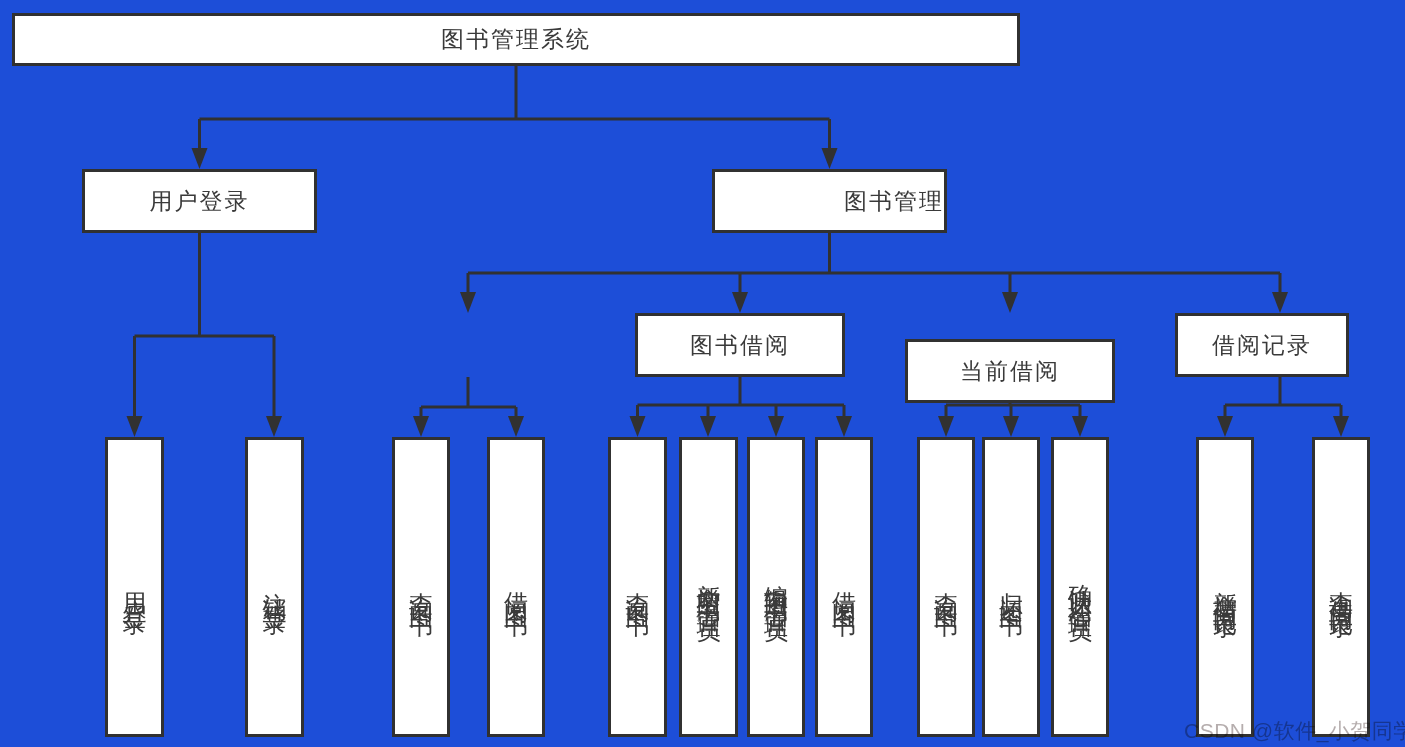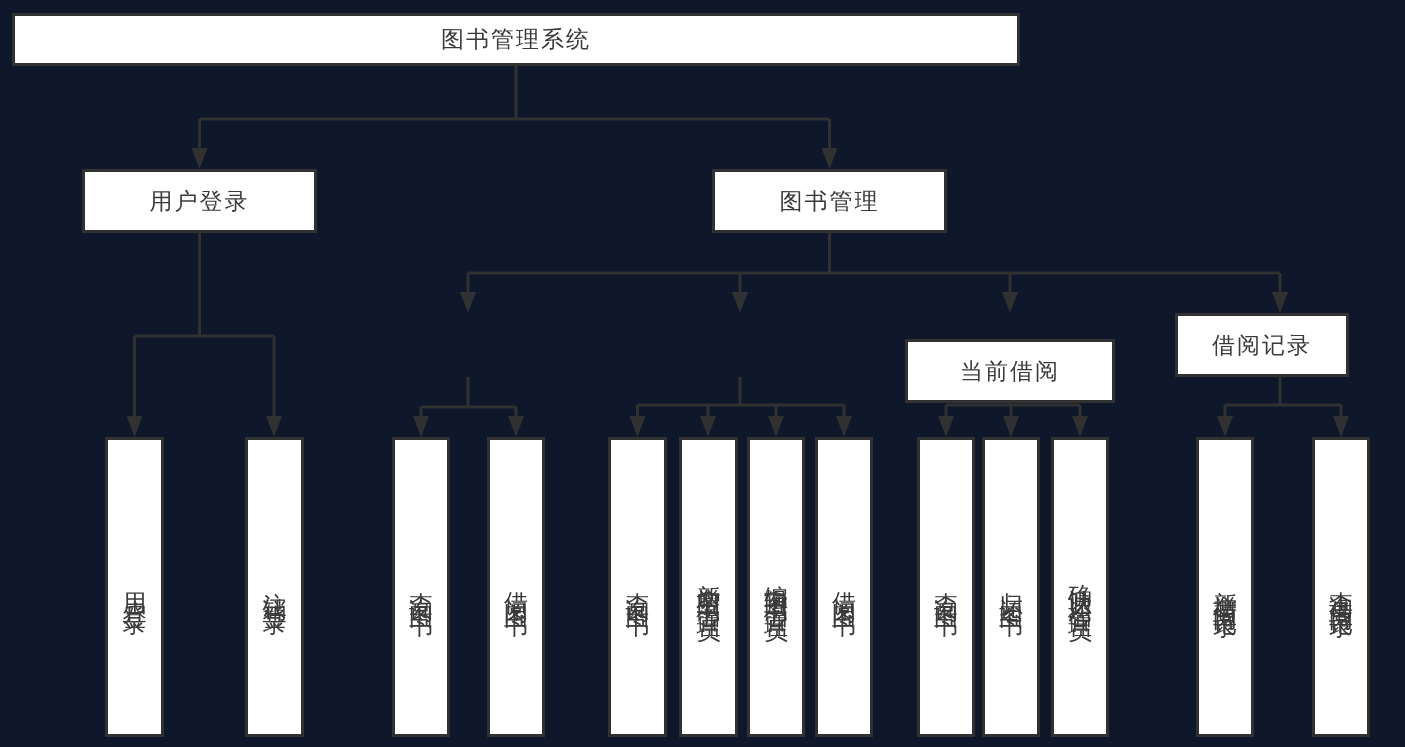--- a/index.html
+++ b/index.html
@@ -1,17 +1,17 @@
 <!DOCTYPE html>
 <html><head>
 <meta charset="utf-8">
 <style>
   html,body { margin:0; padding:0; background:#ffffff; }
   #canvas {
-    position:relative; width:1405px; height:747px; background:#0f172a;
+    position:relative; width:1405px; height:747px; background:#1d4ed8;
     font-family:"Liberation Sans", sans-serif; overflow:hidden;
   }
   #connectors { position:absolute; left:0; top:0; width:1405px; height:747px; }
   .node {
     position:absolute; box-sizing:border-box;
     border:3px solid #313131; background:#ffffff;
     display:flex; align-items:center; justify-content:center;
     font-size:23px; color:#3a3a3a; letter-spacing:2px; z-index:2;
   }
   .leaf {
@@ -75,24 +75,27 @@
     </g>
   </svg>
 
   <div class="node" style="left:12px; top:13px; width:1008px; height:53px;">
     <span>图书管理系统</span>
   </div>
 
   <div class="node" style="left:82px; top:169px; width:235px; height:64px;">
     <span>用户登录</span>
   </div>
-  <div class="node" style="left:712px; top:169px; width:235px; height:64px;">
+  <div class="node" style="left:712px; top:169px; width:235px; height:64px;justify-content:flex-end;">
     <span>图书管理</span>
   </div>
 
+  <div class="node" style="left:635px; top:313px; width:210px; height:64px;">
+    <span>图书借阅</span>
+  </div>
   <div class="node" style="left:905px; top:313px; width:210px; height:64px;margin-top:26px;">
     <span>当前借阅</span>
   </div>
   <div class="node" style="left:1175px; top:313px; width:174px; height:64px;">
     <span>借阅记录</span>
   </div>
 
   <div class="leaf" style="left:105px; width:59px;">
     <span class="vtext">用户登录</span>
   </div>
@@ -130,14 +133,15 @@
     <span class="vtext">确认归还（管理员）</span>
   </div>
 
   <div class="leaf long" style="left:1196px;">
     <span class="vtext">新增借阅记录</span>
   </div>
   <div class="leaf long" style="left:1312px;">
     <span class="vtext">查询借阅记录</span>
   </div>
 
+  <div id="watermark">CSDN @软件_小贺同学</div>
 
 </div>
 
 </body></html>

